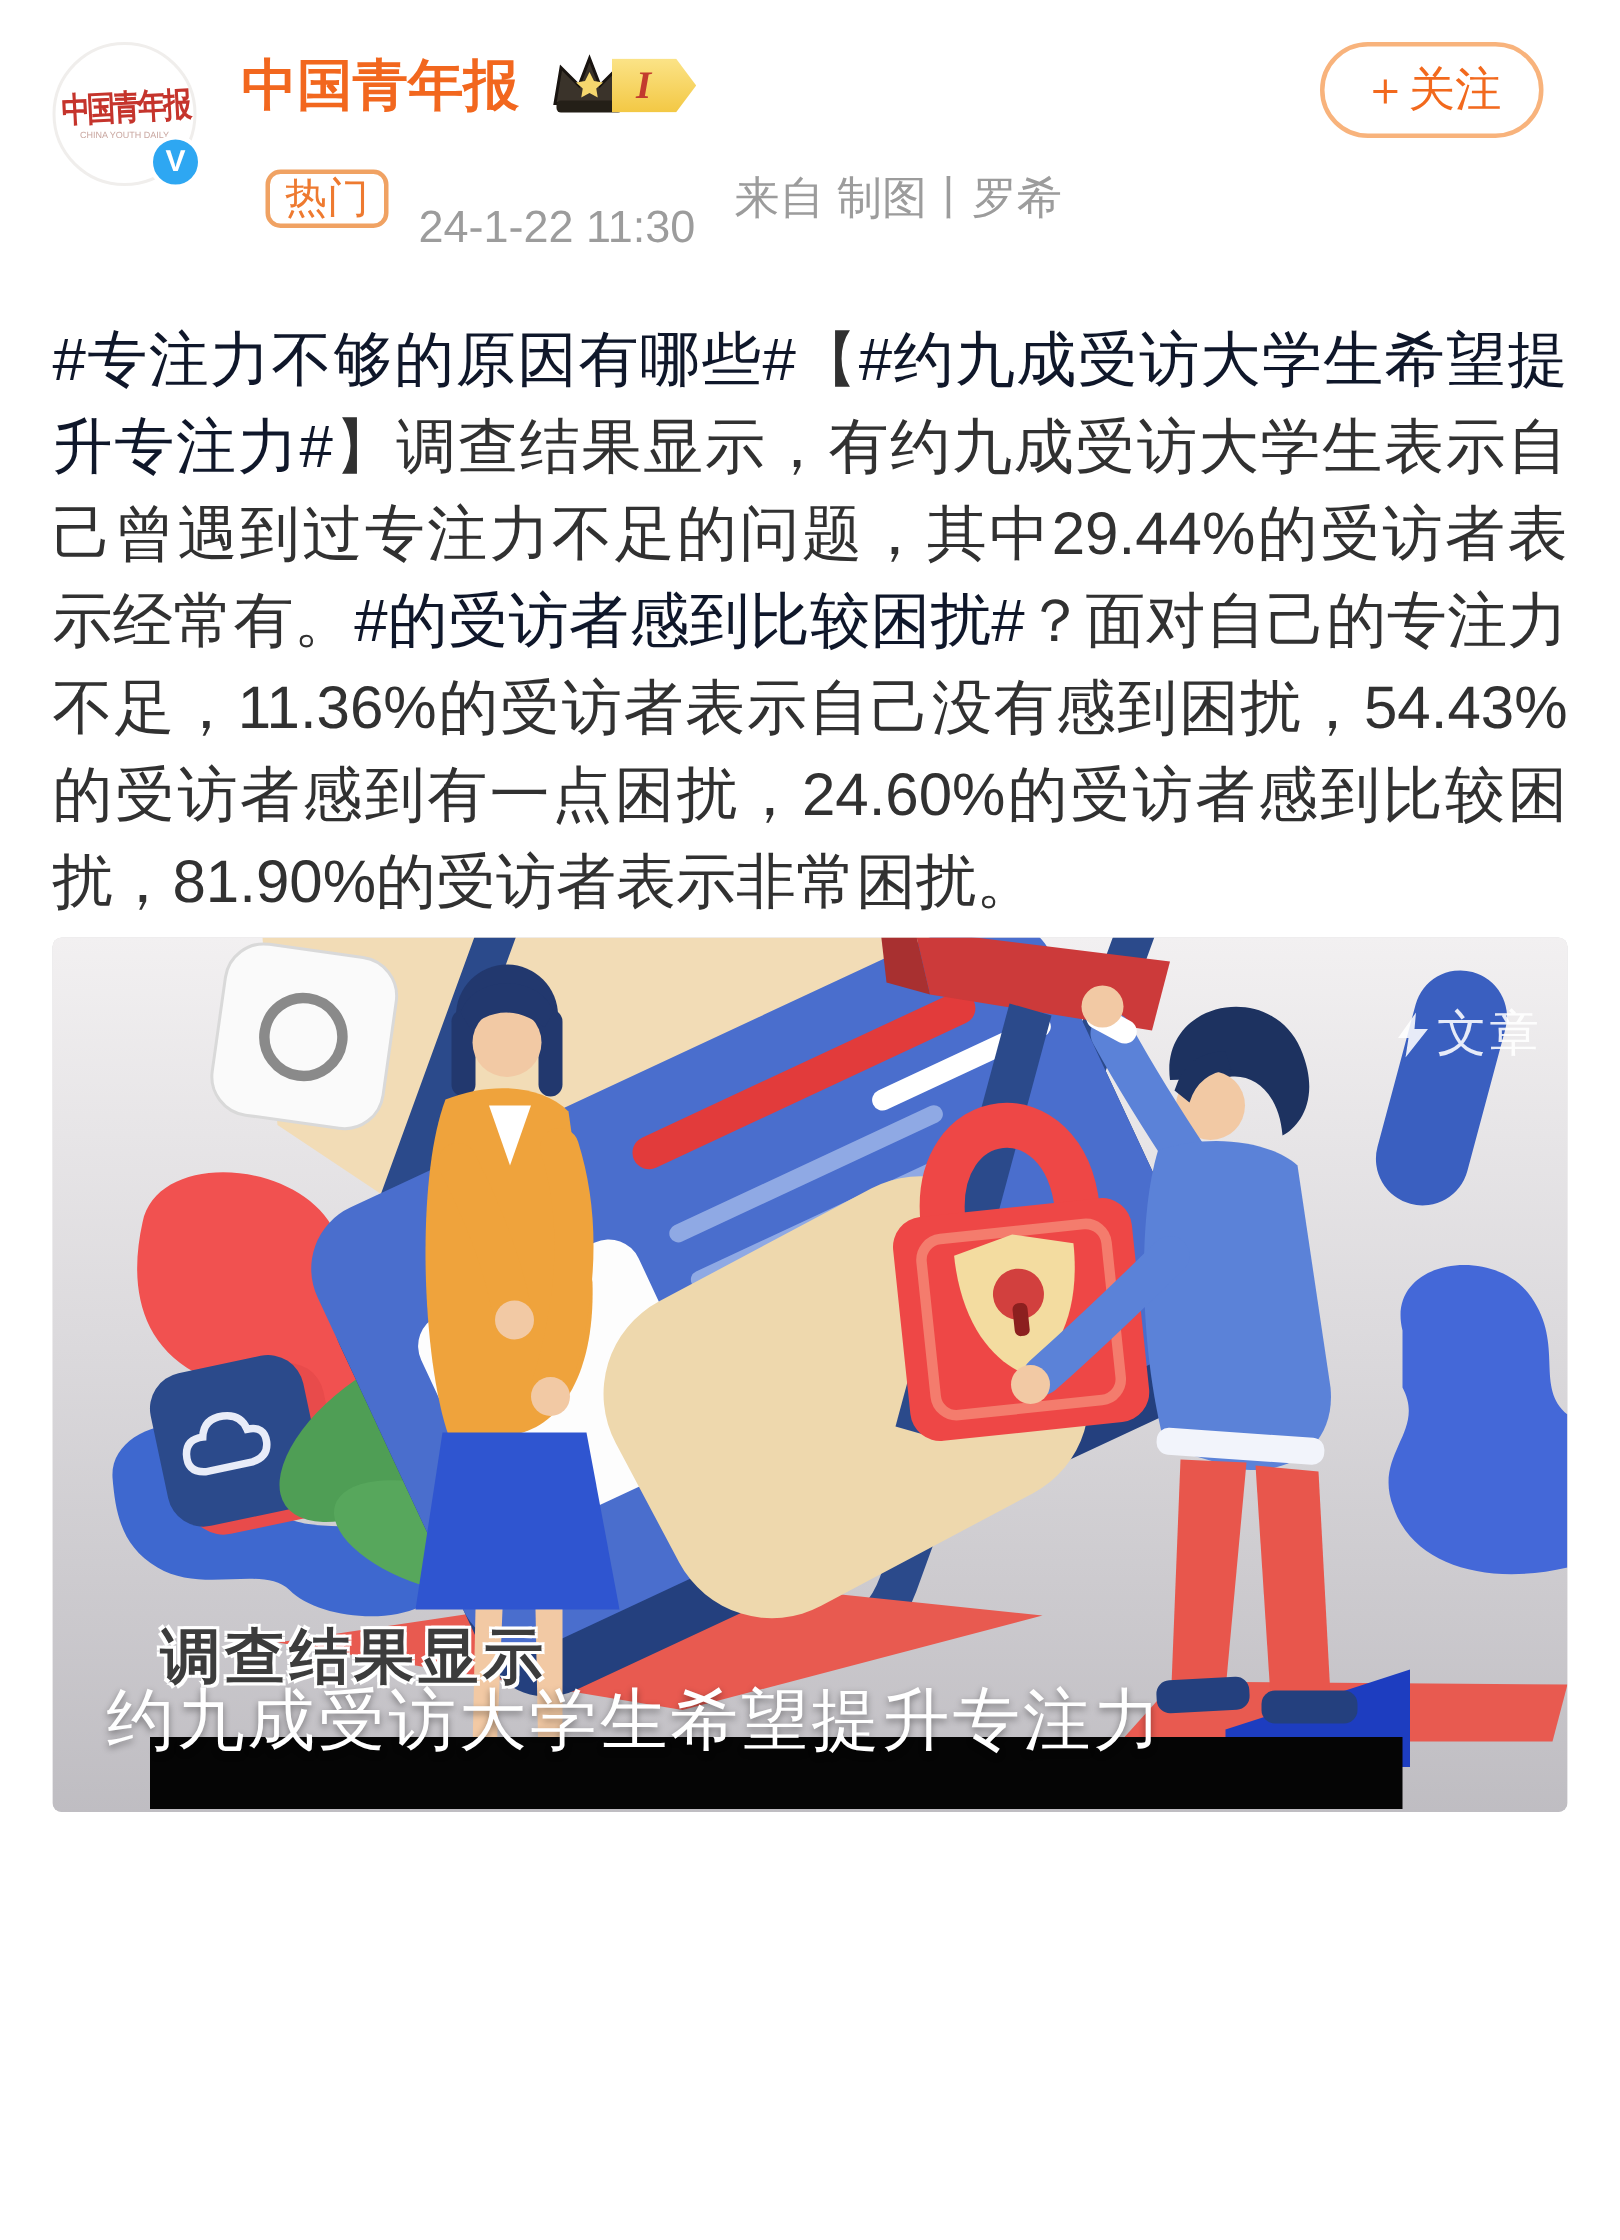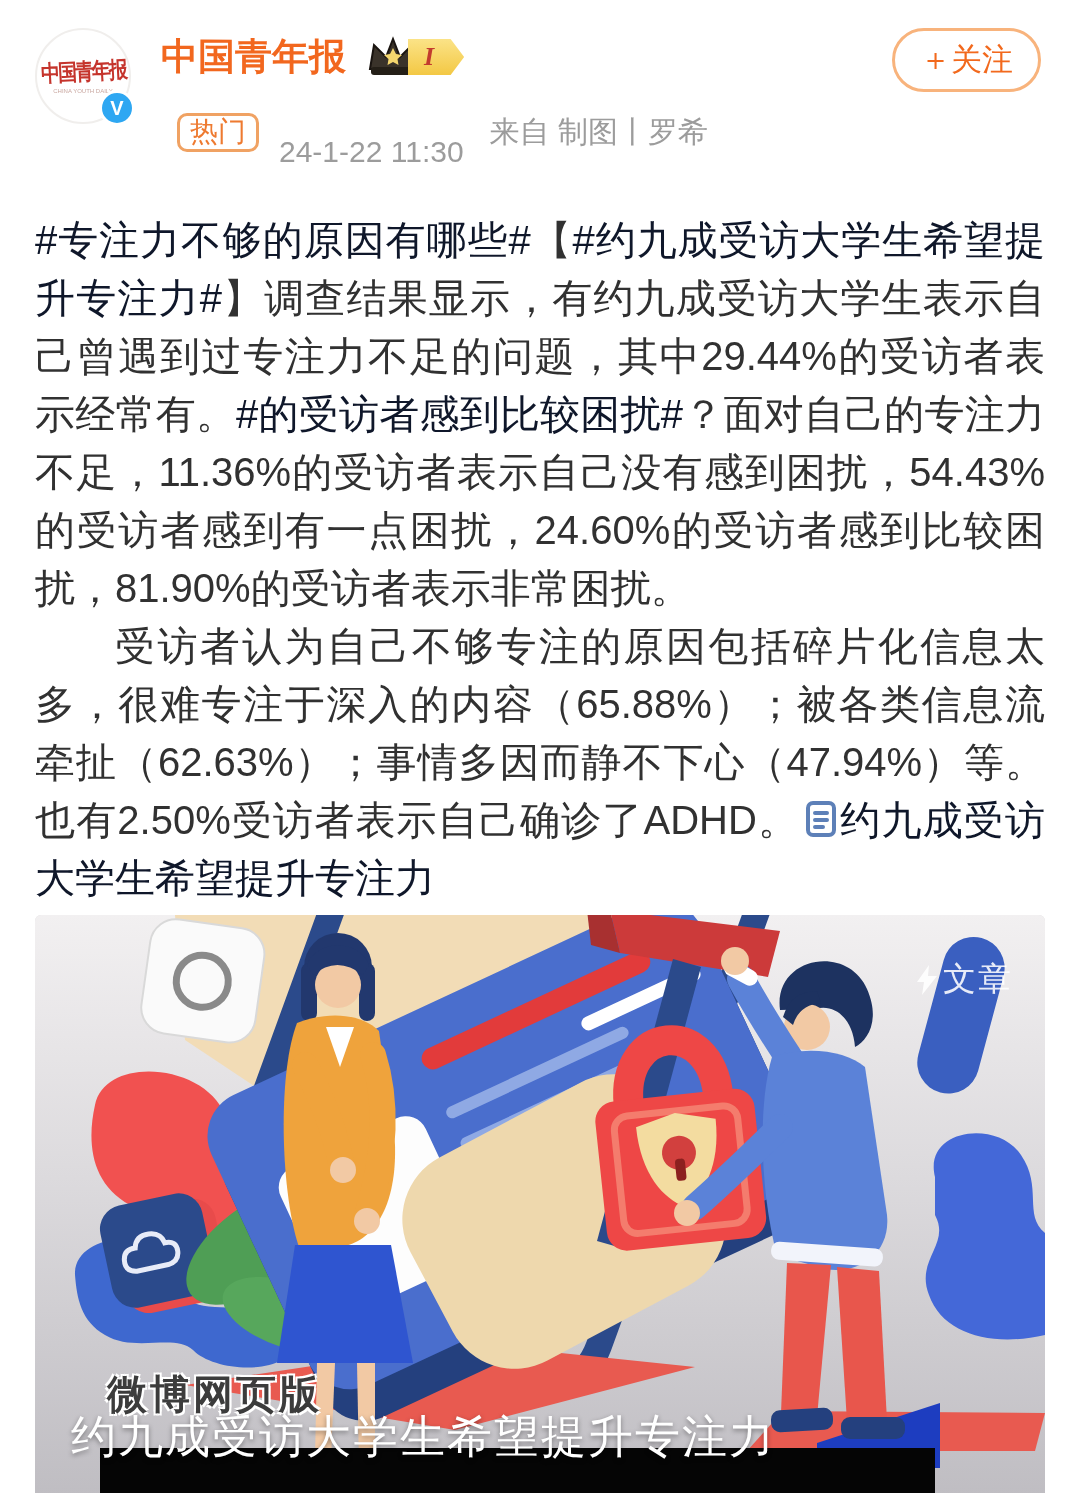--- a/index.html
+++ b/index.html
@@ -21,37 +21,37 @@
   .uname { color:#f2671e; font-size:37px; font-weight:600; }
   .badge { display:inline-flex; align-items:center; margin-left:16px; }
   .lvl-ribbon { margin-left:-12px; background:linear-gradient(#fbe387,#f3c844); color:#c23b2e;
                 clip-path:polygon(0 0,76% 0,100% 50%,76% 100%,0 100%);
                 padding:3px 30px 3px 16px; font-size:26px; font-weight:bold; font-style:italic;
                 font-family:"Liberation Serif","DejaVu Serif",serif; }
   .meta { margin-top:14px; display:flex; align-items:center; color:#9c9c9c; font-size:30px;padding-left:16px; }
   .hot { color:#ee7a30; border:3px solid #f0a263; border-radius:10px; font-size:28px;
          padding:1px 10px 2px; margin-right:20px; line-height:1.1; }
   .time { margin-right:26px;margin-top:39px; }
-  .follow { position:absolute; right:4px; top:0; height:64px; padding:0 25px; background:#fff;
+  .follow { position:absolute; right:16px; top:0; height:64px; padding:0 25px; background:#fff;
             border:3px solid #f8b37c; border-radius:34px; color:#f2691d; font-size:31px;
             display:flex; align-items:center; cursor:pointer; }
 
   
   .content { margin-top:42px; width:1010px; font-size:40px; line-height:58px; color:#313131;
              text-align:justify; word-break:break-all; }
   .para { margin:0; }
   .para.indent { text-indent:2em; }
   .tag, .alink { color:#0f172a; text-decoration:none; cursor:pointer; }
   .doc-ico { display:inline-block; vertical-align:-4px; margin:0 2px 0 6px; }
 
   
   .illustration { position:relative; margin-top:8px; width:1010px; height:583px; border-radius:6px;
                   overflow:hidden; background:#dddcdd; }
   .illustration svg.art { position:absolute; left:0; top:0; }
-  .watermark { position:absolute; right:32px; top:42px; display:flex; align-items:center; gap:6px;
+  .watermark { position:absolute; right:17px; top:42px; display:flex; align-items:center; gap:6px;
                color:rgba(255,255,255,.88); font-size:33px; letter-spacing:2px; }
   .credit { position:absolute; left:72px; top:452px; font-size:40px; font-weight:700; color:#3c3c3c;
             letter-spacing:3px;
             text-shadow:2px 2px 0 #fff,-2px -2px 0 #fff,2px -2px 0 #fff,-2px 2px 0 #fff; }
   .subtitle-bar { position:absolute; left:65px; top:533px; width:835px; height:48px; background:#050505; }
   .caption { position:absolute; left:36px; top:492px; font-size:45px; color:#fff; letter-spacing:2px;
              text-shadow:0 2px 5px rgba(0,0,0,.4); white-space:nowrap; }
 </style>
 </head>
 <body>
@@ -81,24 +81,20 @@
         <span class="time">24-1-22 11:30</span>
         <span>来自</span>&nbsp;
         <span>制图丨罗希</span>
       </div>
     </div>
     <button class="follow">＋关注</button>
   </header>
 
   <div class="content">
     <p class="para"><a class="tag">#专注力不够的原因有哪些#</a><span>【</span><a class="tag">#约九成受访大学生希望提升专注力#</a><span>】调查结果显示，有约九成受访大学生表示自己曾遇到过专注力不足的问题，其中29.44%的受访者表示经常有。</span><a class="tag">#的受访者感到比较困扰#</a><span>？面对自己的专注力不足，11.36%的受访者表示自己没有感到困扰，54.43%的受访者感到有一点困扰，24.60%的受访者感到比较困扰，81.90%的受访者表示非常困扰。</span></p>
-    <p class="para indent"><span>受访者认为自己不够专注的原因包括碎片化信息太多，很难专注于深入的内容（65.88%）；被各类信息流牵扯（62.63%）；事情多因而静不下心（47.94%）等。也有2.50%受访者表示自己确诊了ADHD。</span><a class="alink"><svg class="doc-ico" width="32" height="38" viewBox="0 0 32 38">
-            <rect x="3" y="3" width="26" height="32" rx="5" fill="none" stroke="#5d80b8" stroke-width="4"></rect>
-            <path d="M10 13 h12 M10 20 h12 M10 27 h8" stroke="#5d80b8" stroke-width="4" stroke-linecap="round"></path>
-          </svg><span>约九成受访大学生希望提升专注力</span></a></p>
   </div>
 
   <figure class="illustration">
     <svg class="art" width="1010" height="583" viewBox="0 0 1010 583">
       <defs>
         <linearGradient id="bg" x1="0" y1="0" x2="0" y2="1">
           <stop offset="0" stop-color="#f2f0f1"></stop>
             <stop offset="0.45" stop-color="#dcdadd"></stop>
             <stop offset="1" stop-color="#bfbdc2"></stop>
         </linearGradient>
@@ -205,18 +201,18 @@
       </g>
     </svg>
 
     <div class="watermark">
       <svg width="20" height="30" viewBox="0 0 20 30">
         <path d="M12 0 L0 17 h7 L5 30 L20 11 h-9 Z" fill="#ffffff" opacity="0.88"></path>
       </svg>
       <span>文章</span>
     </div>
 
-    <div class="credit">微博网页版</div>
+    <div class="credit">调查结果显示</div>
     <div class="subtitle-bar"></div>
     <div class="caption">约九成受访大学生希望提升专注力</div>
   </figure>
 
 </div>
 
 </body></html>

